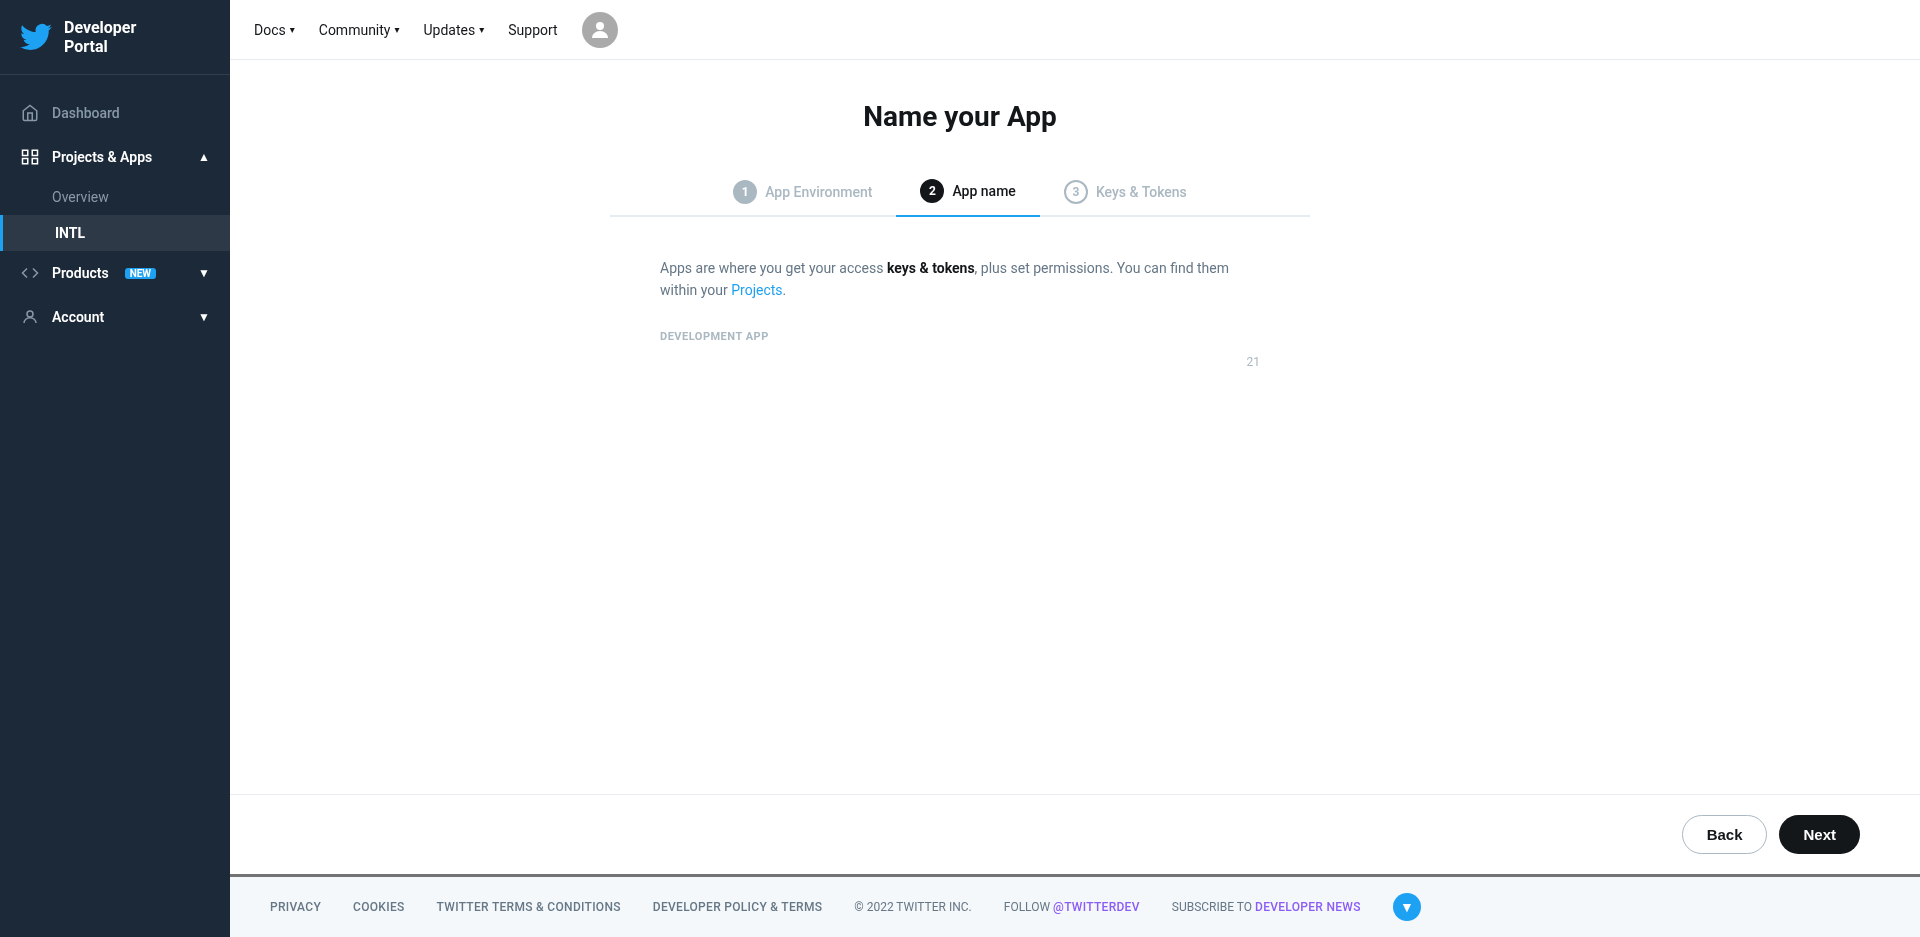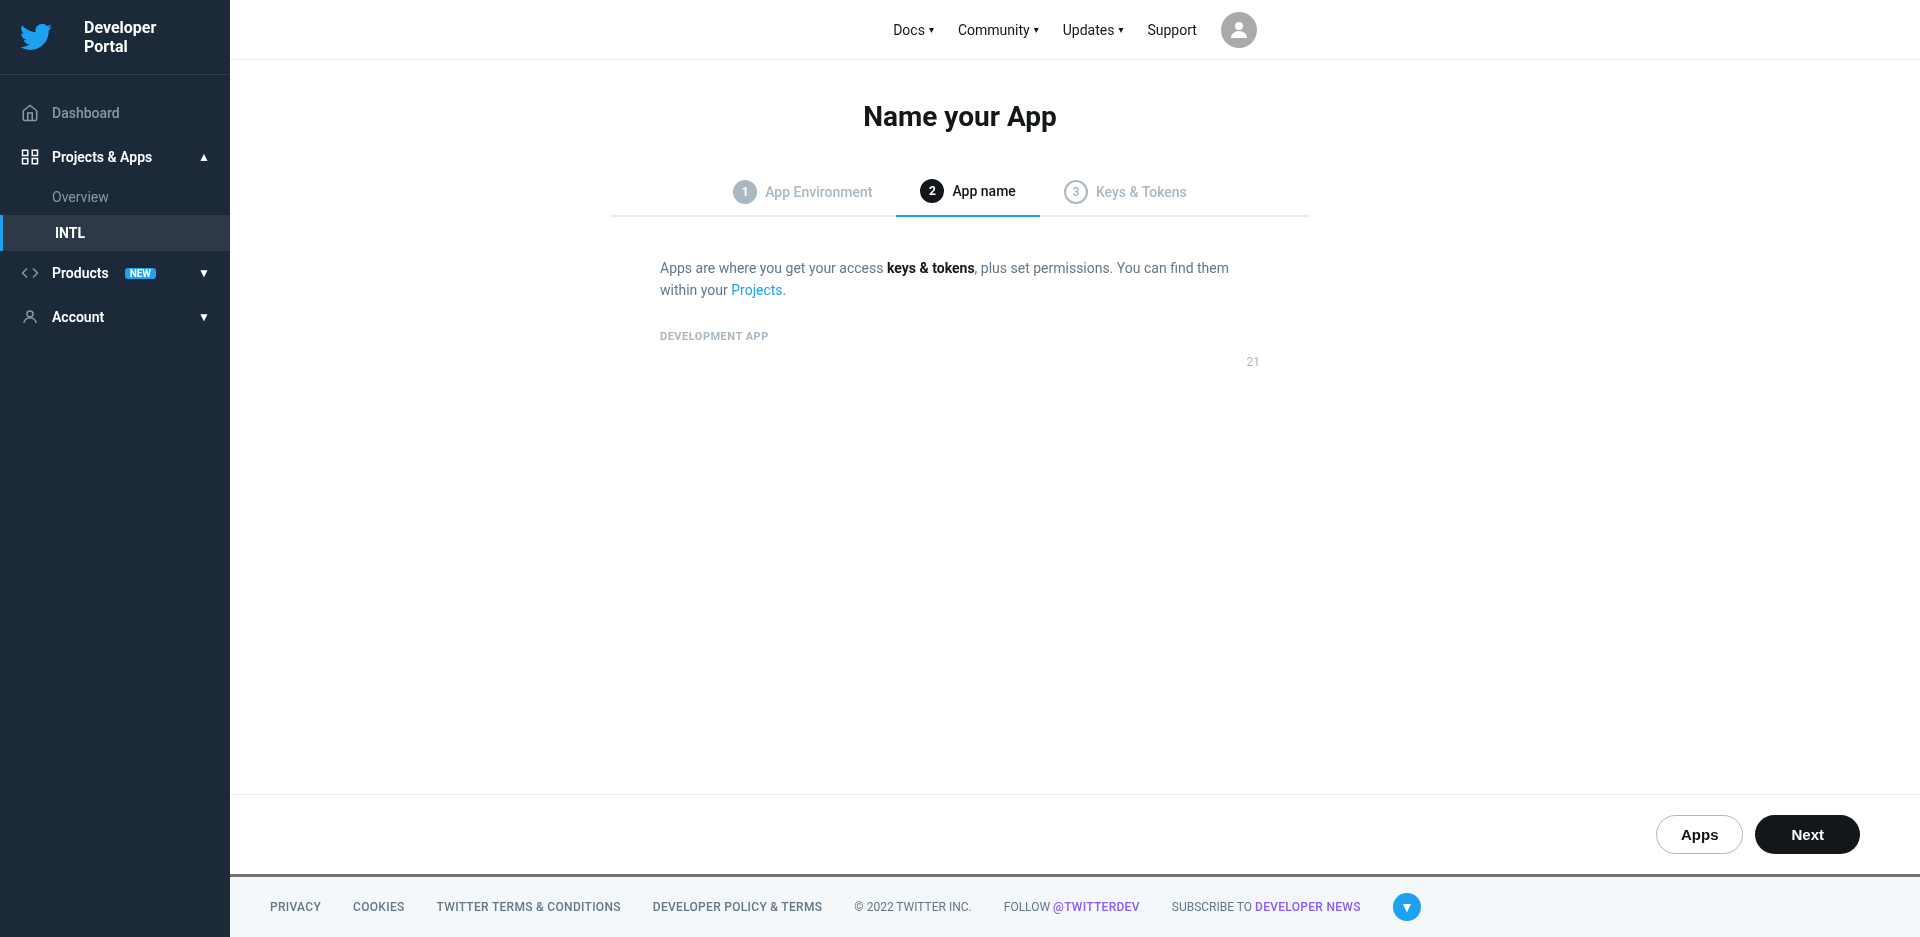--- a/index.html
+++ b/index.html
@@ -5,21 +5,21 @@
     * { box-sizing: border-box; margin: 0; padding: 0; }
     body { font-family: -apple-system, BlinkMacSystemFont, 'Segoe UI', Roboto, sans-serif; display: flex; flex-direction: column; min-height: 937px; background: #fff; }
 
     
     .top-nav {
       height: 60px;
       background: #fff;
       border-bottom: 1px solid #e6ecf0;
       display: flex;
       align-items: center;
-      justify-content: center;
+      justify-content: flex-start;
       padding: 0 24px;
       position: fixed;
       top: 0; left: 230px; right: 0;
       z-index: 100;
     }
     .top-nav-links {
       display: flex;
       align-items: center;
       gap: 24px;
     }
@@ -62,21 +62,20 @@
     }
     .twitter-bird {
       width: 32px; height: 32px;
       fill: #1da1f2;
     }
     .sidebar-brand-text {
       font-size: 16px;
       font-weight: 700;
       color: #fff;
       line-height: 1.2;
-      margin-left: 20px;
     }
     .sidebar-nav {
       padding: 16px 0;
     }
     .sidebar-item {
       display: flex;
       align-items: center;
       gap: 12px;
       padding: 12px 20px;
       cursor: pointer;
@@ -259,21 +258,21 @@
       padding: 10px 24px;
       border-radius: 20px;
       border: 1px solid #aab8c2;
       background: #fff;
       color: #14171a;
       font-size: 15px;
       font-weight: 600;
       cursor: pointer;
     }
     .btn-next {
-      padding: 10px 36px;
+      padding: 10px 24px;
       border-radius: 20px;
       border: none;
       background: #14171a;
       color: #fff;
       font-size: 15px;
       font-weight: 700;
       cursor: pointer;
     }
 
     
@@ -436,21 +435,21 @@
 
       <label class="form-label">DEVELOPMENT APP</label>
       <div class="form-input-wrapper">
         <span class="char-count">21</span>
       </div>
     </div>
 
   </div>
 
   <div class="footer-buttons">
-    <button class="btn-back">Apps</button>
+    <button class="btn-back">Back</button>
     <button class="btn-next">Next</button>
   </div>
 
   <div class="page-footer">
     <a class="footer-link">PRIVACY</a>
     <a class="footer-link">COOKIES</a>
     <a class="footer-link">TWITTER TERMS &amp; CONDITIONS</a>
     <a class="footer-link">DEVELOPER POLICY &amp; TERMS</a>
     <span>© 2022 TWITTER INC.</span>
     <span>

